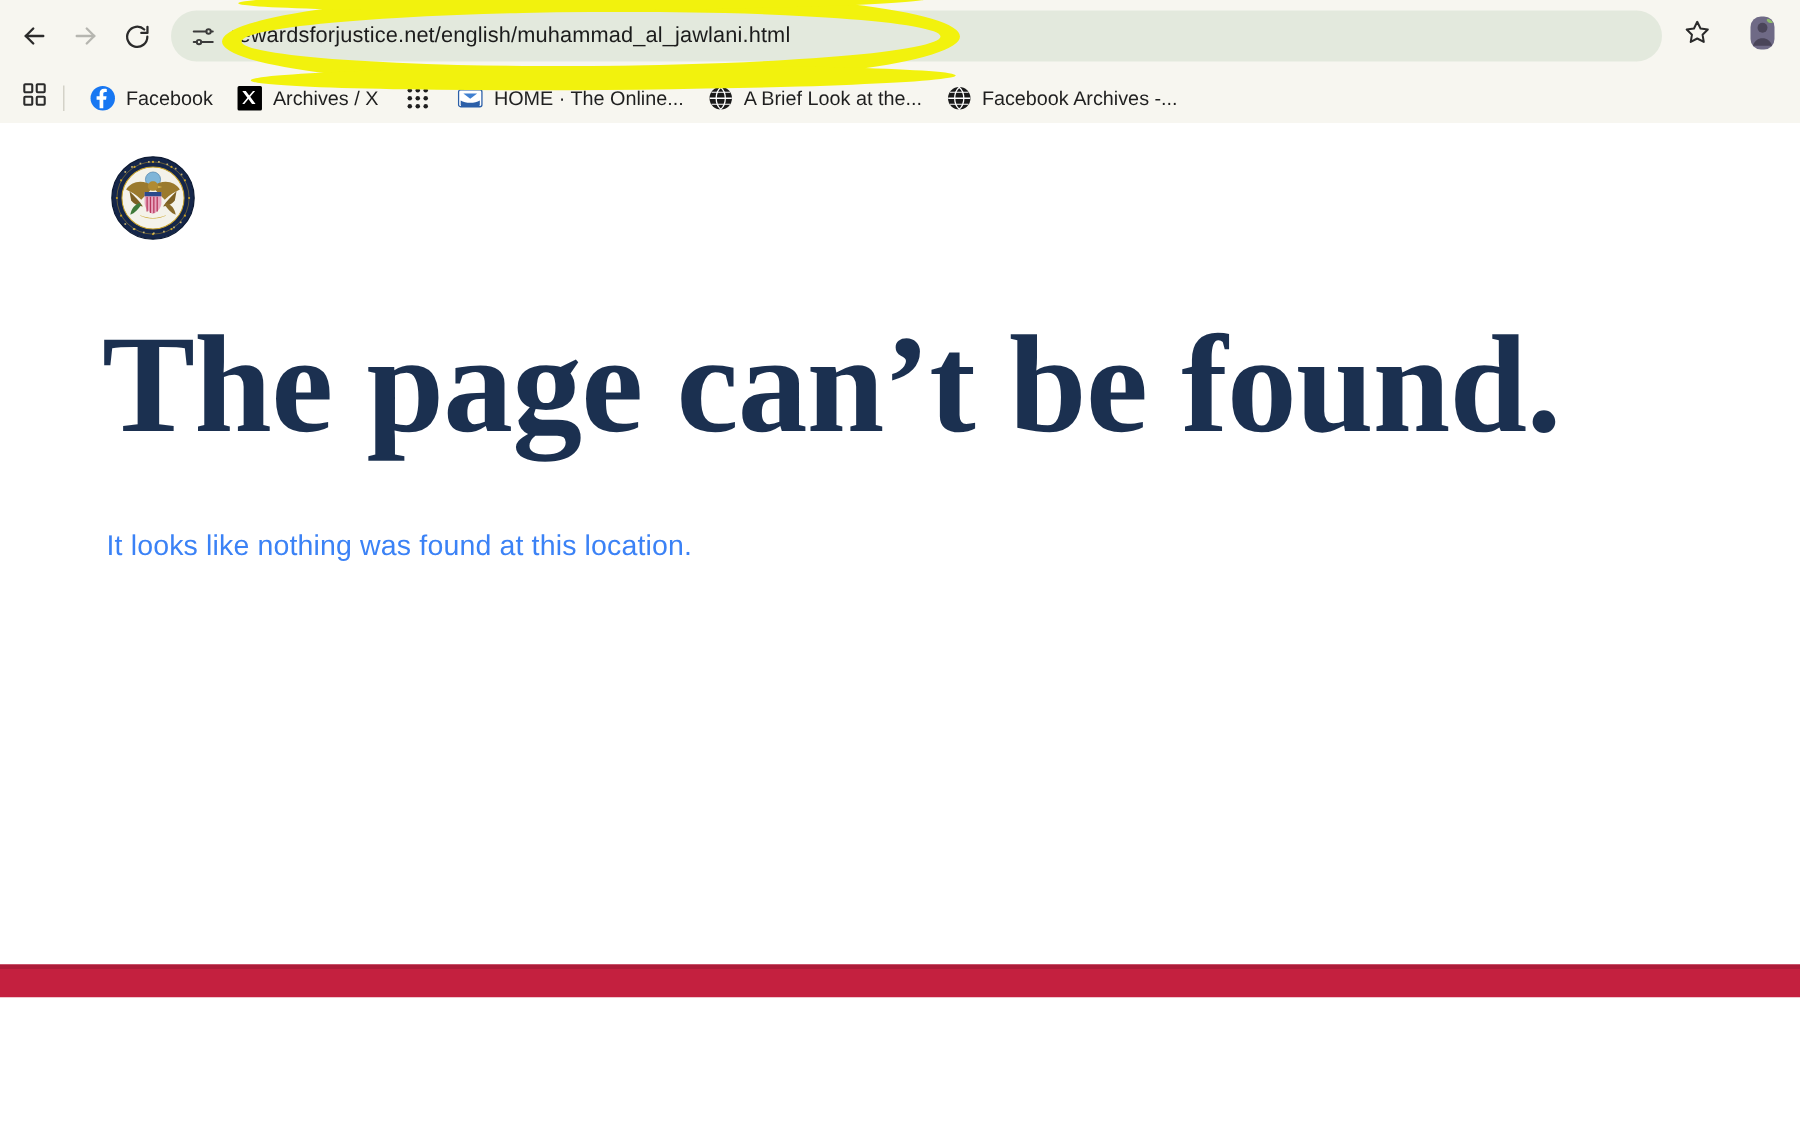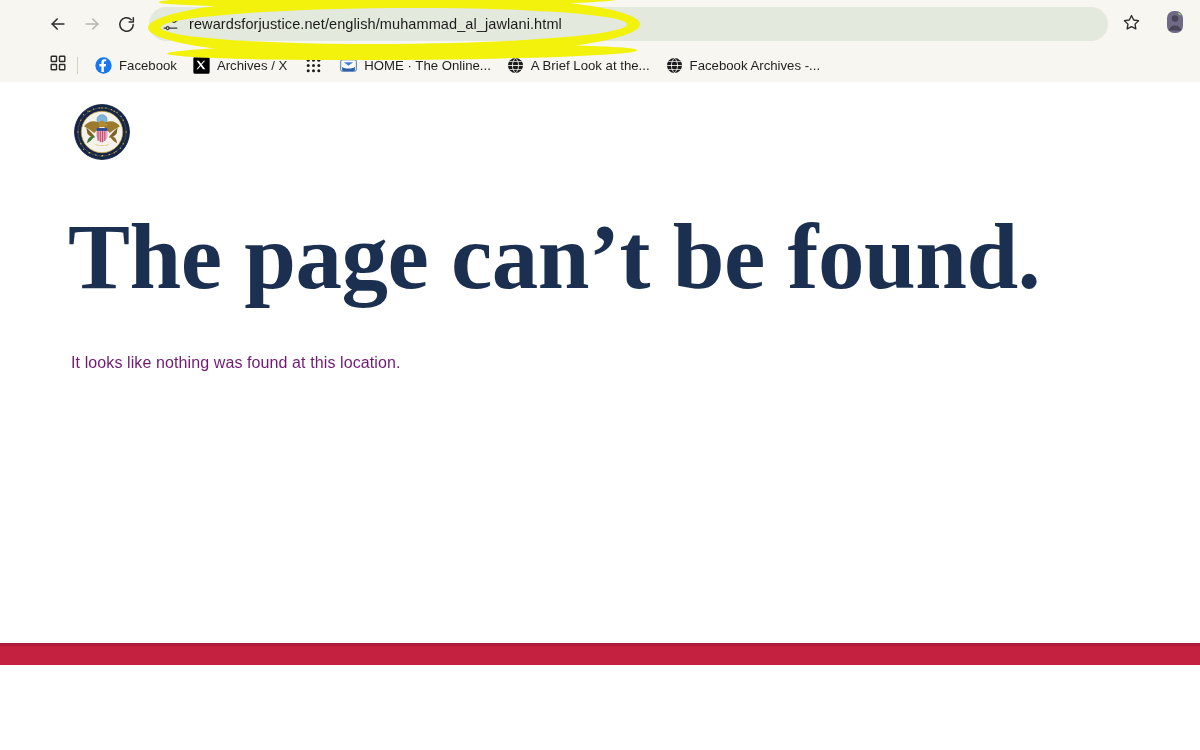--- a/index.html
+++ b/index.html
@@ -15,21 +15,20 @@
     background: #ffffff;
     position: relative;
   }
 
   
   #browser-chrome {
     width: 1200px;
     background: #f7f6f0;
     position: relative;
     z-index: 5;
-    padding-left: 35px;
   }
 
   #toolbar {
     height: 48px;
     display: flex;
     align-items: center;
     padding: 0 10px 0 6px;
     position: relative;
   }
 
@@ -215,22 +214,22 @@
     color: #1b3050;
     letter-spacing: -0.5px;
     white-space: nowrap;
   }
 
   #page-subtitle {
     position: absolute;
     left: 71px;
     top: 272px;
     font-family: "Liberation Sans", sans-serif;
-    font-size: 16px;
-    color: #701a75;
+    font-size: 19px;
+    color: #3b82f6;
     letter-spacing: 0.1px;
     white-space: nowrap;
   }
 
   
   #footer-bar {
     position: absolute;
     left: 0;
     bottom: 0;
     width: 1200px;

